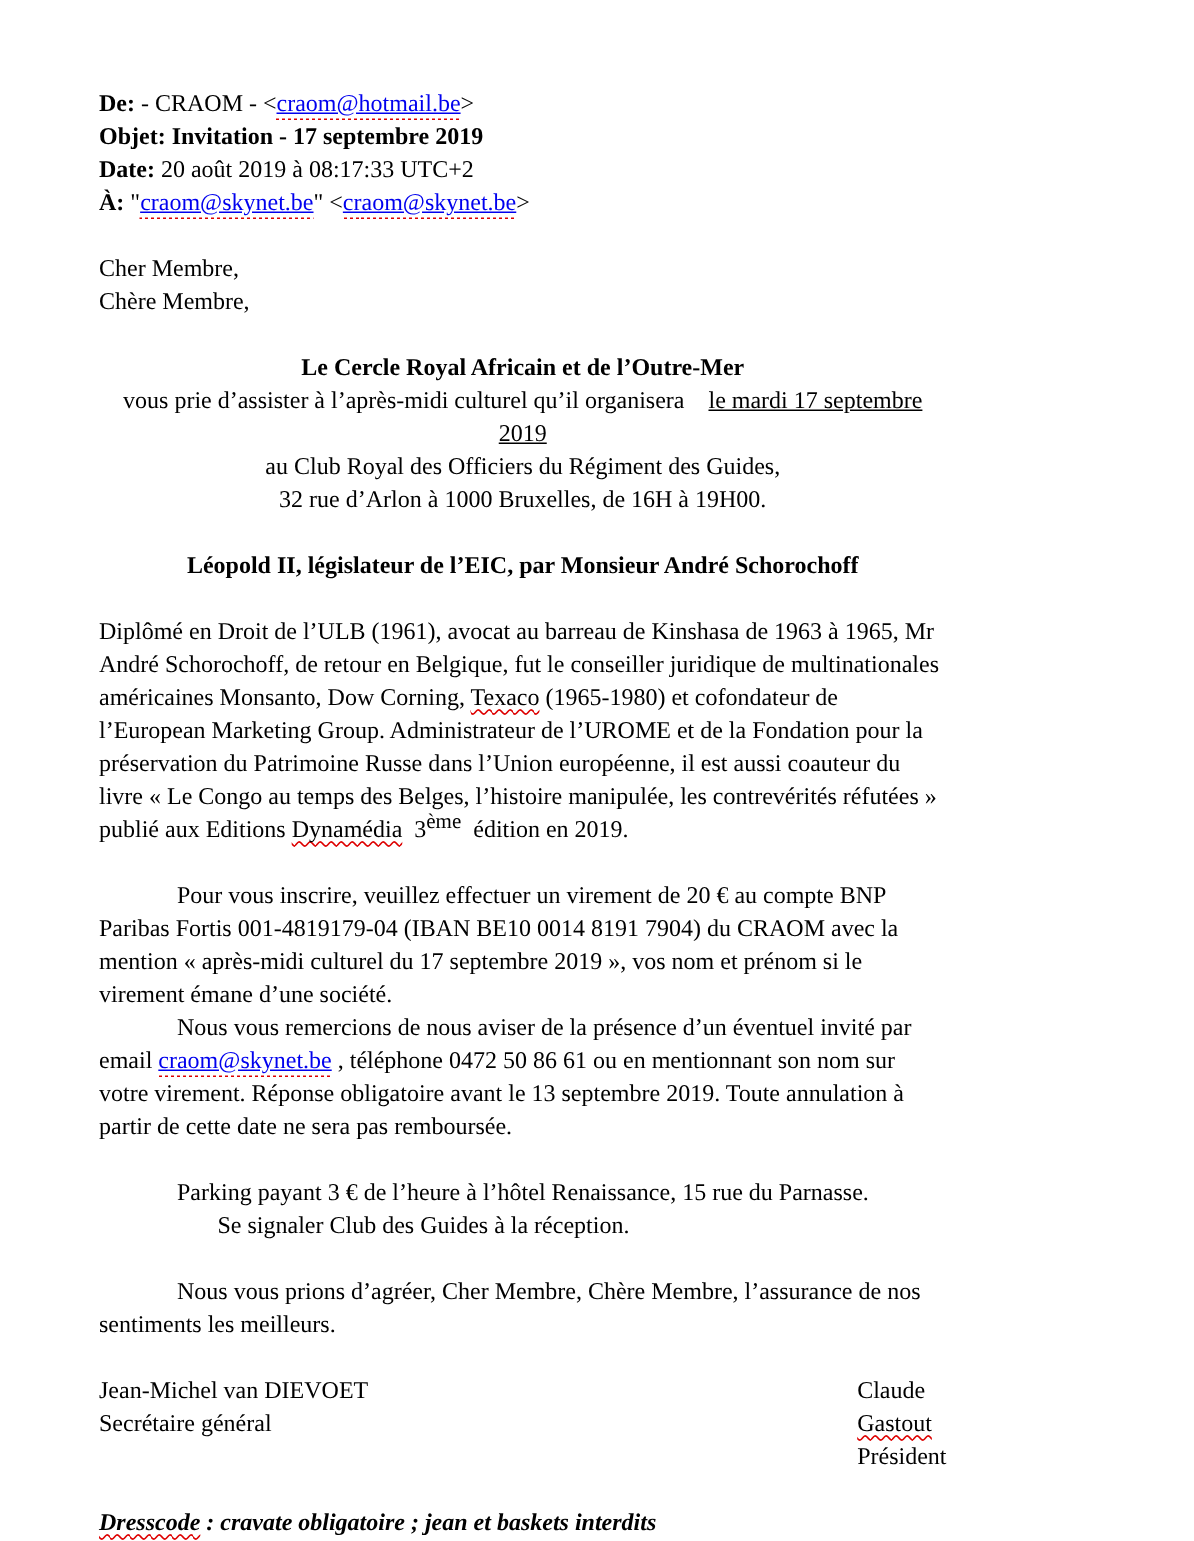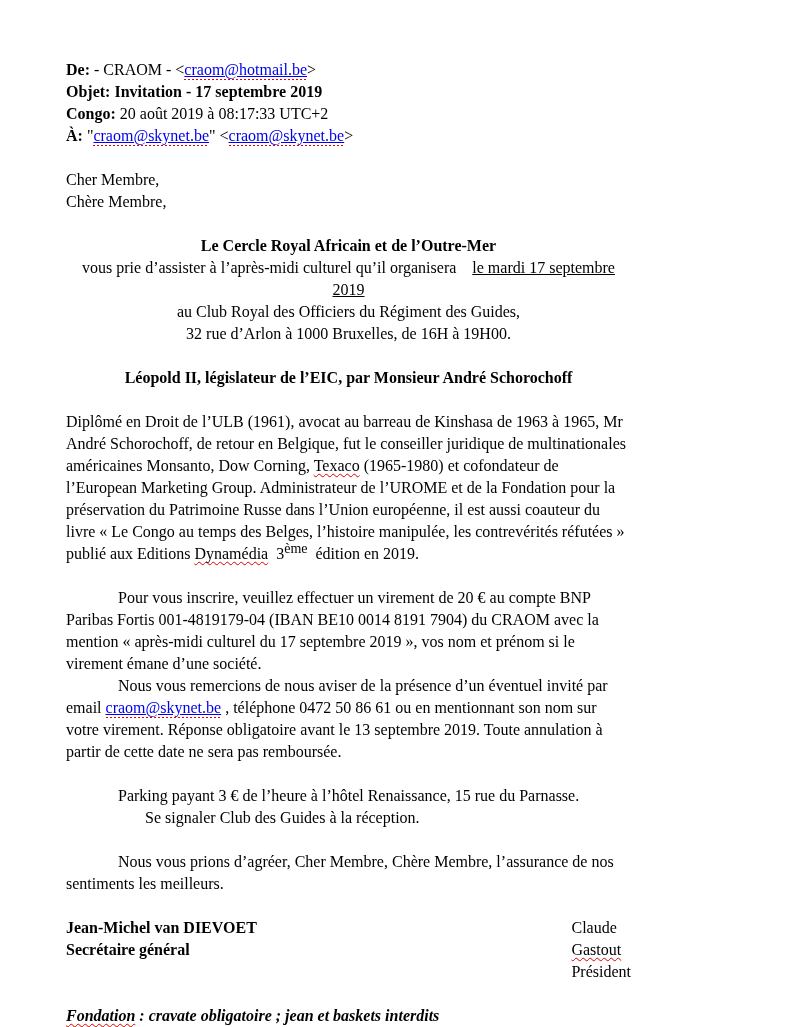--- a/index.html
+++ b/index.html
@@ -23,34 +23,34 @@
     padding-bottom:2px;
   }
   
   .spell {
     text-decoration-line:underline; text-decoration-style:wavy;
     text-decoration-color:#dd0000; text-decoration-thickness:1px;
     text-underline-offset:2px; text-decoration-skip-ink:none;
   }
   .sup { font-size:14px; vertical-align:super; line-height:0; }
   .sig { display:flex; }
-  .sigL { width:526px;font-weight:bold; }
+  .sigL { width:526px; }
   .sigR { flex:1; }
   .dresscode { font-weight:bold; font-style:italic; }
   .pl79 { padding-left:79px; }
 </style>
 </head>
 <body>
 
 <div class="page">
 
   <div>
     <p><span class="b">De:</span><span> - CRAOM - &lt;</span><a class="link scdot">craom@hotmail.be</a><span>&gt;</span></p>
     <p><span class="b">Objet:</span><span class="b"> Invitation - 17 septembre 2019</span></p>
-    <p><span class="b">Congo:</span><span> 20 août 2019 à 08:17:33 UTC+2</span></p>
+    <p><span class="b">Date:</span><span> 20 août 2019 à 08:17:33 UTC+2</span></p>
     <p><span class="b">À:</span><span> "</span><a class="link scdot">craom@skynet.be</a><span>" &lt;</span><a class="link scdot">craom@skynet.be</a><span>&gt;</span></p>
   </div>
 
   <div class="gap">
     <p>Cher Membre,</p>
     <p>Chère Membre,</p>
   </div>
 
   <div class="gap center">
     <p class="b">Le Cercle Royal Africain et de l’Outre-Mer</p>
@@ -79,15 +79,15 @@
     <div class="sigL">
       <p>Jean-Michel van DIEVOET</p>
       <p>Secrétaire général</p>
     </div>
     <div class="sigR">
       <p><span>Claude </span><span class="spell">Gastout</span></p>
       <p>Président</p>
     </div>
   </div>
 
-  <p class="gap dresscode"><span class="spell">Fondation</span><span> : cravate obligatoire ; jean et baskets interdits</span></p>
+  <p class="gap dresscode"><span class="spell">Dresscode</span><span> : cravate obligatoire ; jean et baskets interdits</span></p>
 
 </div>
 
 </body></html>

